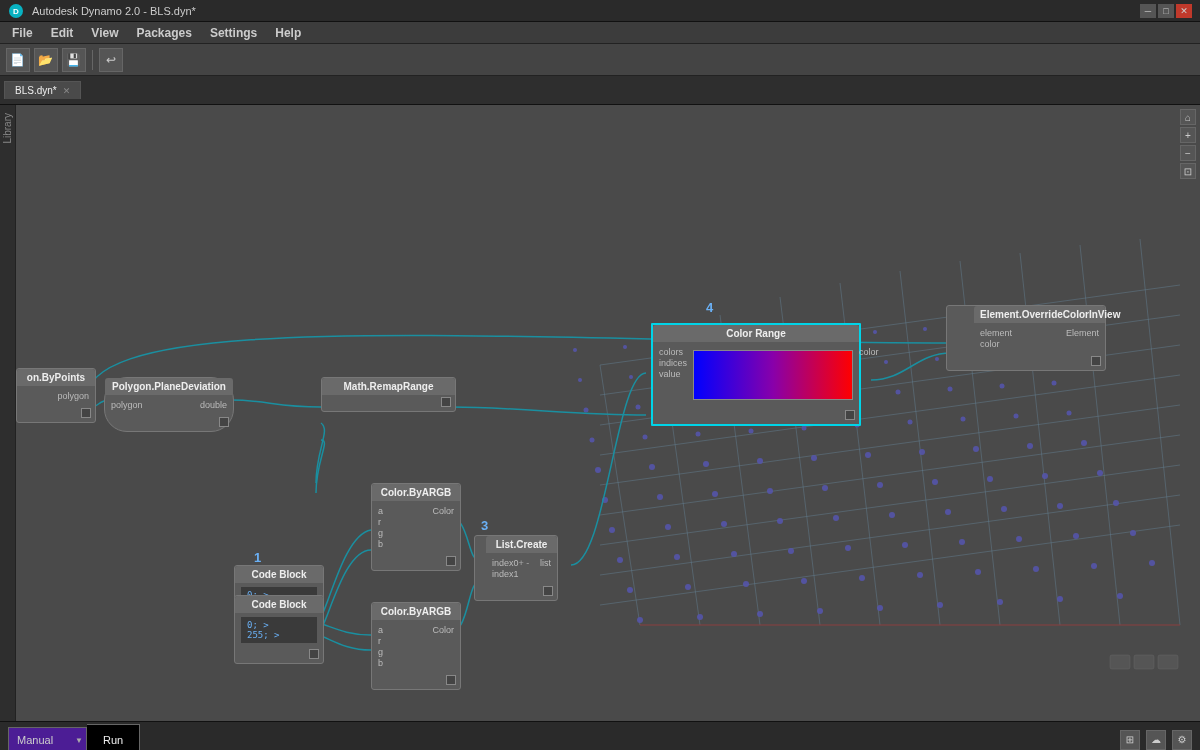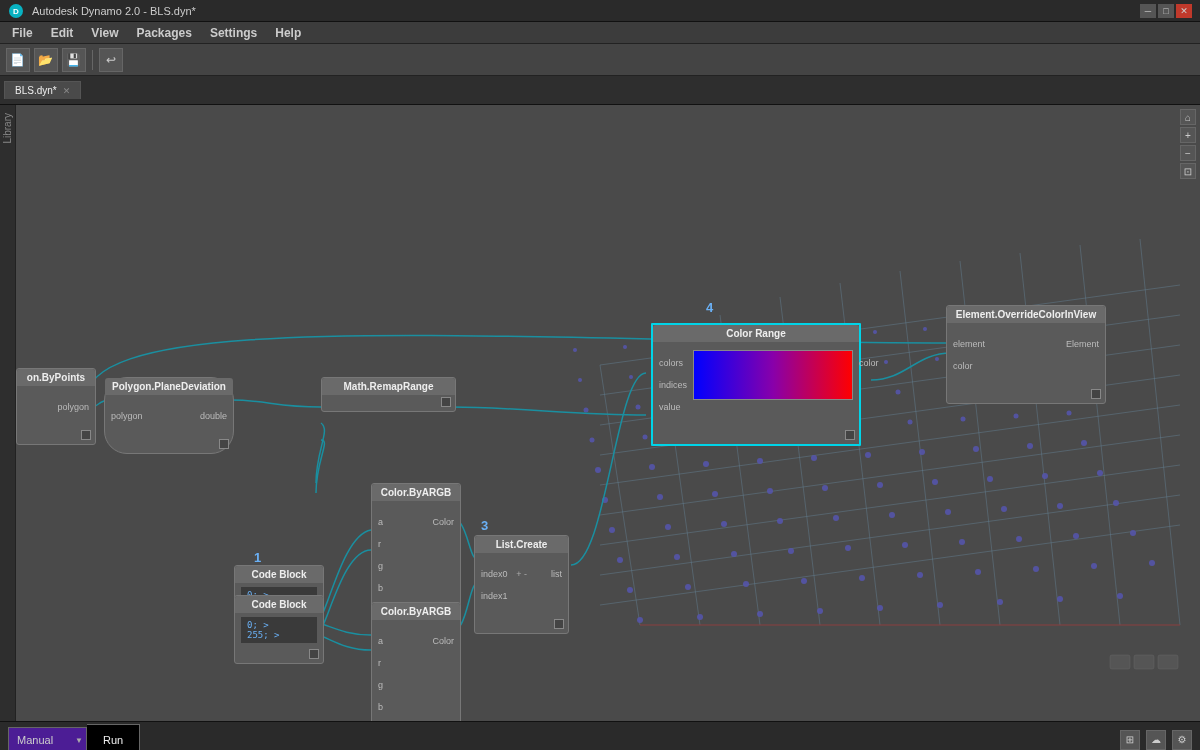--- a/index.html
+++ b/index.html
@@ -198,21 +198,21 @@
       border-radius: 3px 3px 0 0;
       text-align: center;
     }
     .node-body {
       padding: 4px 6px;
     }
     .node-port-row {
       display: flex;
       align-items: center;
       justify-content: space-between;
-      margin: 12px 0;
+      margin: 1px 0;
       font-size: 9px;
       color: #bbb;
     }
     .port-label { flex: 1; }
     .port-label.right { text-align: right; }
     .node-footer {
       text-align: right;
       padding: 2px 4px;
       font-size: 8px;
       color: #888;
@@ -263,20 +263,21 @@
       min-width: 60px;
     }
 
     
     .node-override {
       position: absolute;
       background: #5a5a5a;
       border: 1px solid #777;
       border-radius: 3px;
       width: 160px;
+      padding-left: 27px;
     }
 
     
     #statusbar {
       height: 36px;
       background: #2a2a2a;
       display: flex;
       align-items: center;
       justify-content: space-between;
       padding: 0 8px;
@@ -683,21 +684,21 @@
           <span class="port-label">b</span>
         </div>
       </div>
       <div class="node-footer">
         <span class="checkbox-small"></span>
       </div>
     </div>
 
     <span class="annotation-label" style="left:465px; top:413px;">3</span>
 
-    <div class="node" style="left:458px; top:430px; width:95px;">
+    <div class="node" style="left:458px; top:430px; width:84px;padding-left:11px;">
       <div class="node-header">List.Create</div>
       <div class="node-body">
         <div class="node-port-row">
           <span class="port-label">index0</span>
           <span style="font-size:9px;color:#aaa;"> + - </span>
           <span class="port-label right">list</span>
         </div>
         <div class="node-port-row">
           <span class="port-label">index1</span>
         </div>

